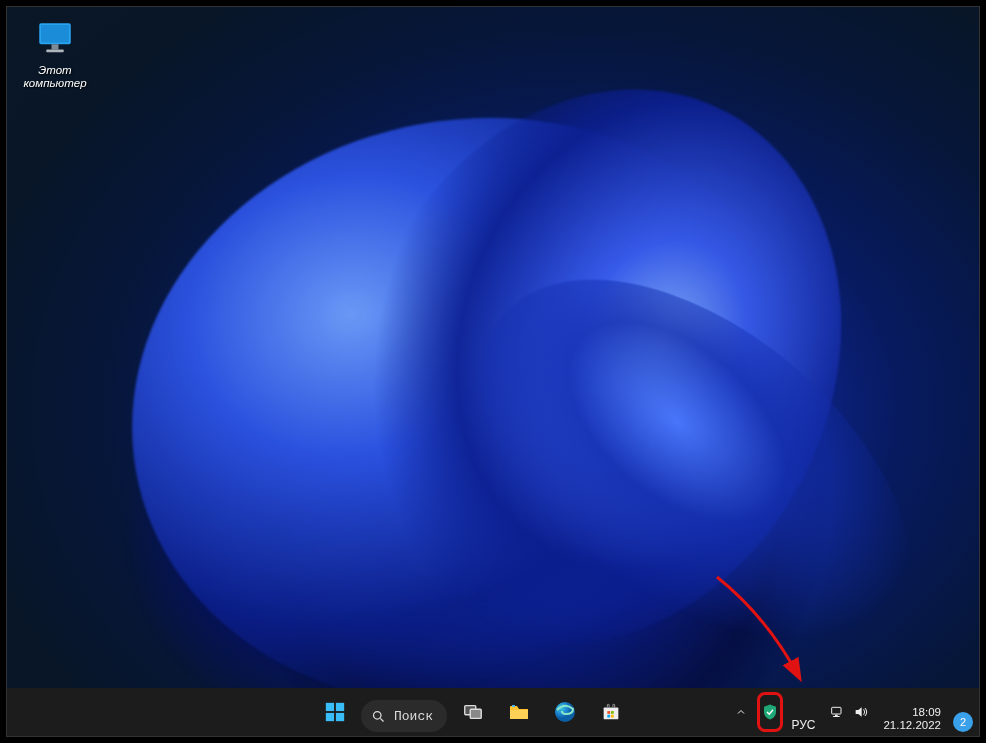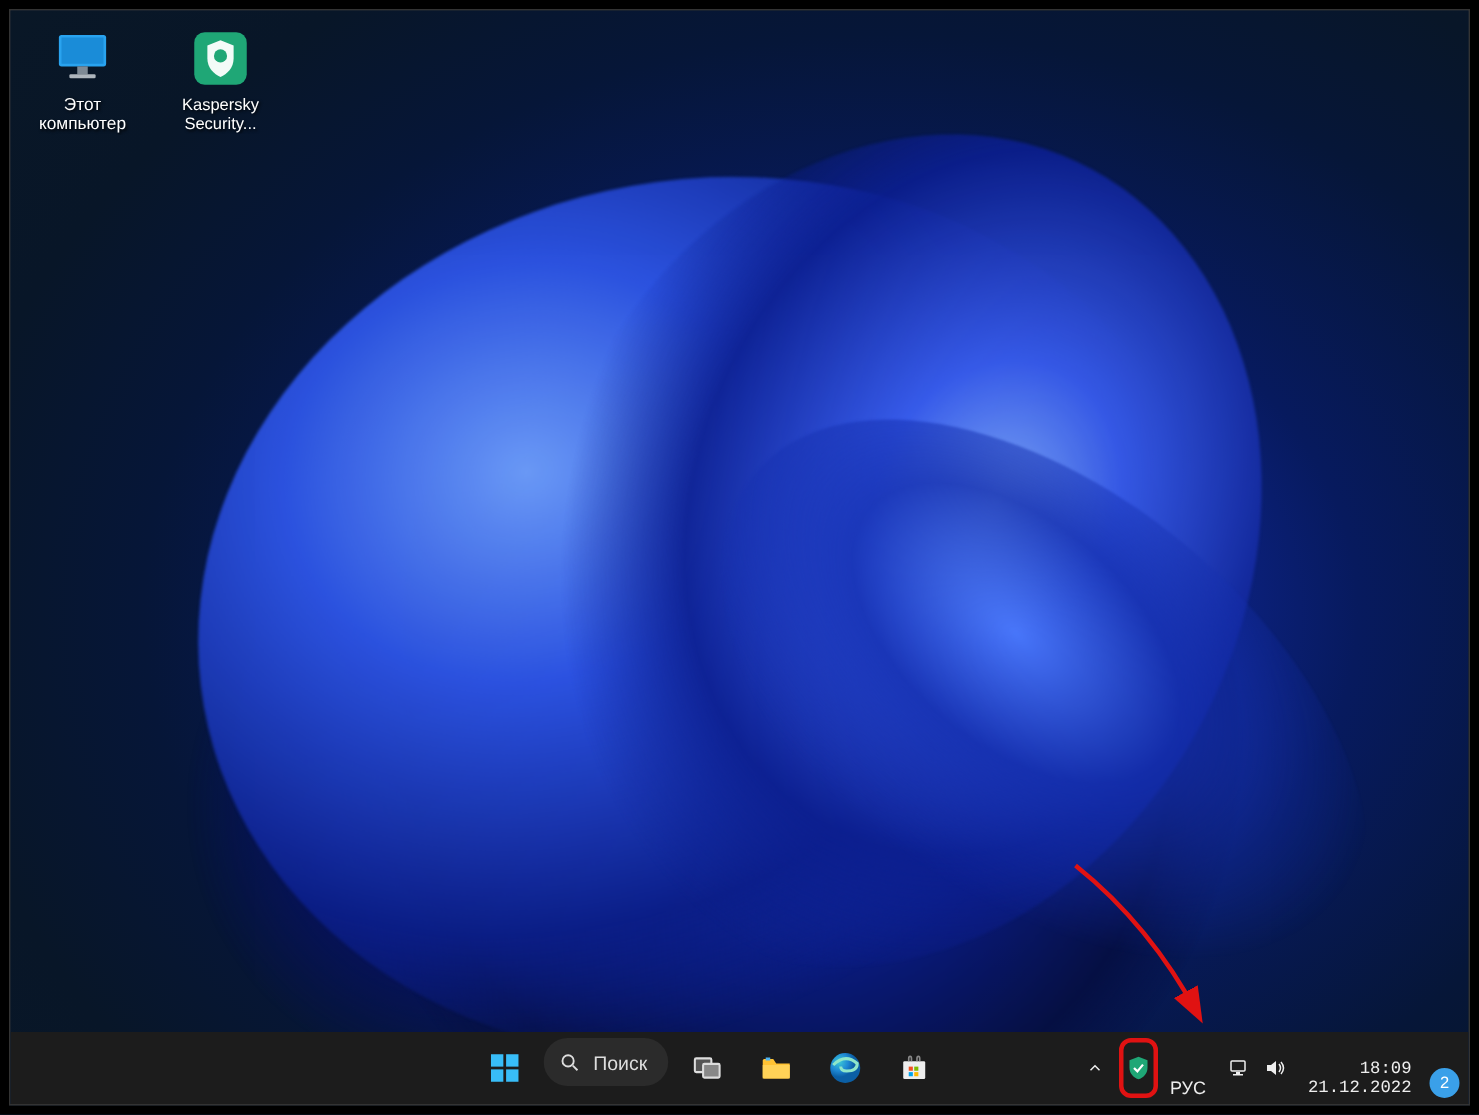--- a/index.html
+++ b/index.html
@@ -44,20 +44,21 @@
         transform: rotate(40deg) scale(1.2,0.7); opacity:0.8;}
   .r5 { width: 380px; height:380px; left:110px; top:340px;
         background: radial-gradient(circle at 50% 50%, #0d2bc0 0%, #061060 40%, transparent 68%);
         opacity:0.8;}
 
   .desktop-icons {
     position: absolute;
     top: 10px; left: 12px;
     display: flex;
     gap: 36px;
+    font-style: italic;
   }
   .row { display:flex; gap:20px;}
   .dicon {
     width: 72px;
     display: flex;
     flex-direction: column;
     align-items: center;
     gap: 3px;
     color: #fff;
     font-size: 11.5px;
@@ -79,23 +80,24 @@
     height: 48px;
     background: #1c1c1c;
     display: flex;
     align-items: center;
   }
   .tb-center {
     position:absolute;
     left:50%;
     transform: translateX(-50%);
     display:flex;
-    align-items:flex-start;
+    align-items:flex-end;
     gap: 6px;
     margin-left:-20px;
+    font-family:Liberation Mono, monospace;
   }
   .tb-btn {
     width: 40px; height: 40px;
     border-radius: 4px;
     display:flex; align-items:center; justify-content:center;
     cursor:pointer;
   }
   .search {
     display:flex; align-items:center;
     height: 32px;
@@ -122,21 +124,20 @@
     cursor:pointer;
   }
   .sys-wrap{
     display:flex; align-items:center; gap:8px;
     padding:0 6px; height:40px; border-radius:4px;
   }
   .clock {
     display:flex;flex-direction:column;align-items:flex-end;
     line-height:1.15; font-size:11.5px; padding:0 6px;
     cursor:pointer;
-    font-family:Liberation Mono, monospace;
   }
   .lang { font-size:12px; padding:0 6px; cursor:pointer;}
   .highlight {
     border: 3px solid #e01212;
     border-radius: 8px;
     padding: 1px;
   }
   .arrow {
     position:absolute;
     pointer-events:none;
@@ -166,30 +167,20 @@
         <div class="img">
           <svg width="42" height="42" viewBox="0 0 48 48">
             <rect x="6" y="6" width="36" height="24" rx="2" fill="#29a3ef"></rect>
             <rect x="8" y="8" width="32" height="20" fill="#1a8cd8"></rect>
             <rect x="20" y="30" width="8" height="6" fill="#7e8a95"></rect>
             <rect x="14" y="36" width="20" height="3" rx="1" fill="#aeb6bd"></rect>
           </svg>
         </div>
         <div class="label">Этот компьютер</div>
       </div>
-      <div class="dicon">
-        <div class="img">
-          <svg width="42" height="42" viewBox="0 0 48 48">
-            <rect x="4" y="4" width="40" height="40" rx="8" fill="#1fa776"></rect>
-            <path d="M24 10 L34 14 V24 C34 31 29 36 24 38 C19 36 14 31 14 24 V14 Z" fill="#fff" opacity="0.95"></path>
-            <circle cx="24" cy="22" r="5" fill="#1fa776"></circle>
-          </svg>
-        </div>
-        <div class="label label-small">Kaspersky Security...</div>
-      </div>
     </div>
 
 
 
   </div>
 
   <svg class="arrow" style="left:700px; top:560px;" width="120" height="130">
     <defs>
       <marker id="ah" markerWidth="10" markerHeight="10" refX="6" refY="3" orient="auto">
         <path d="M0,0 L8,3 L0,6 Z" fill="#e01212"></path>

